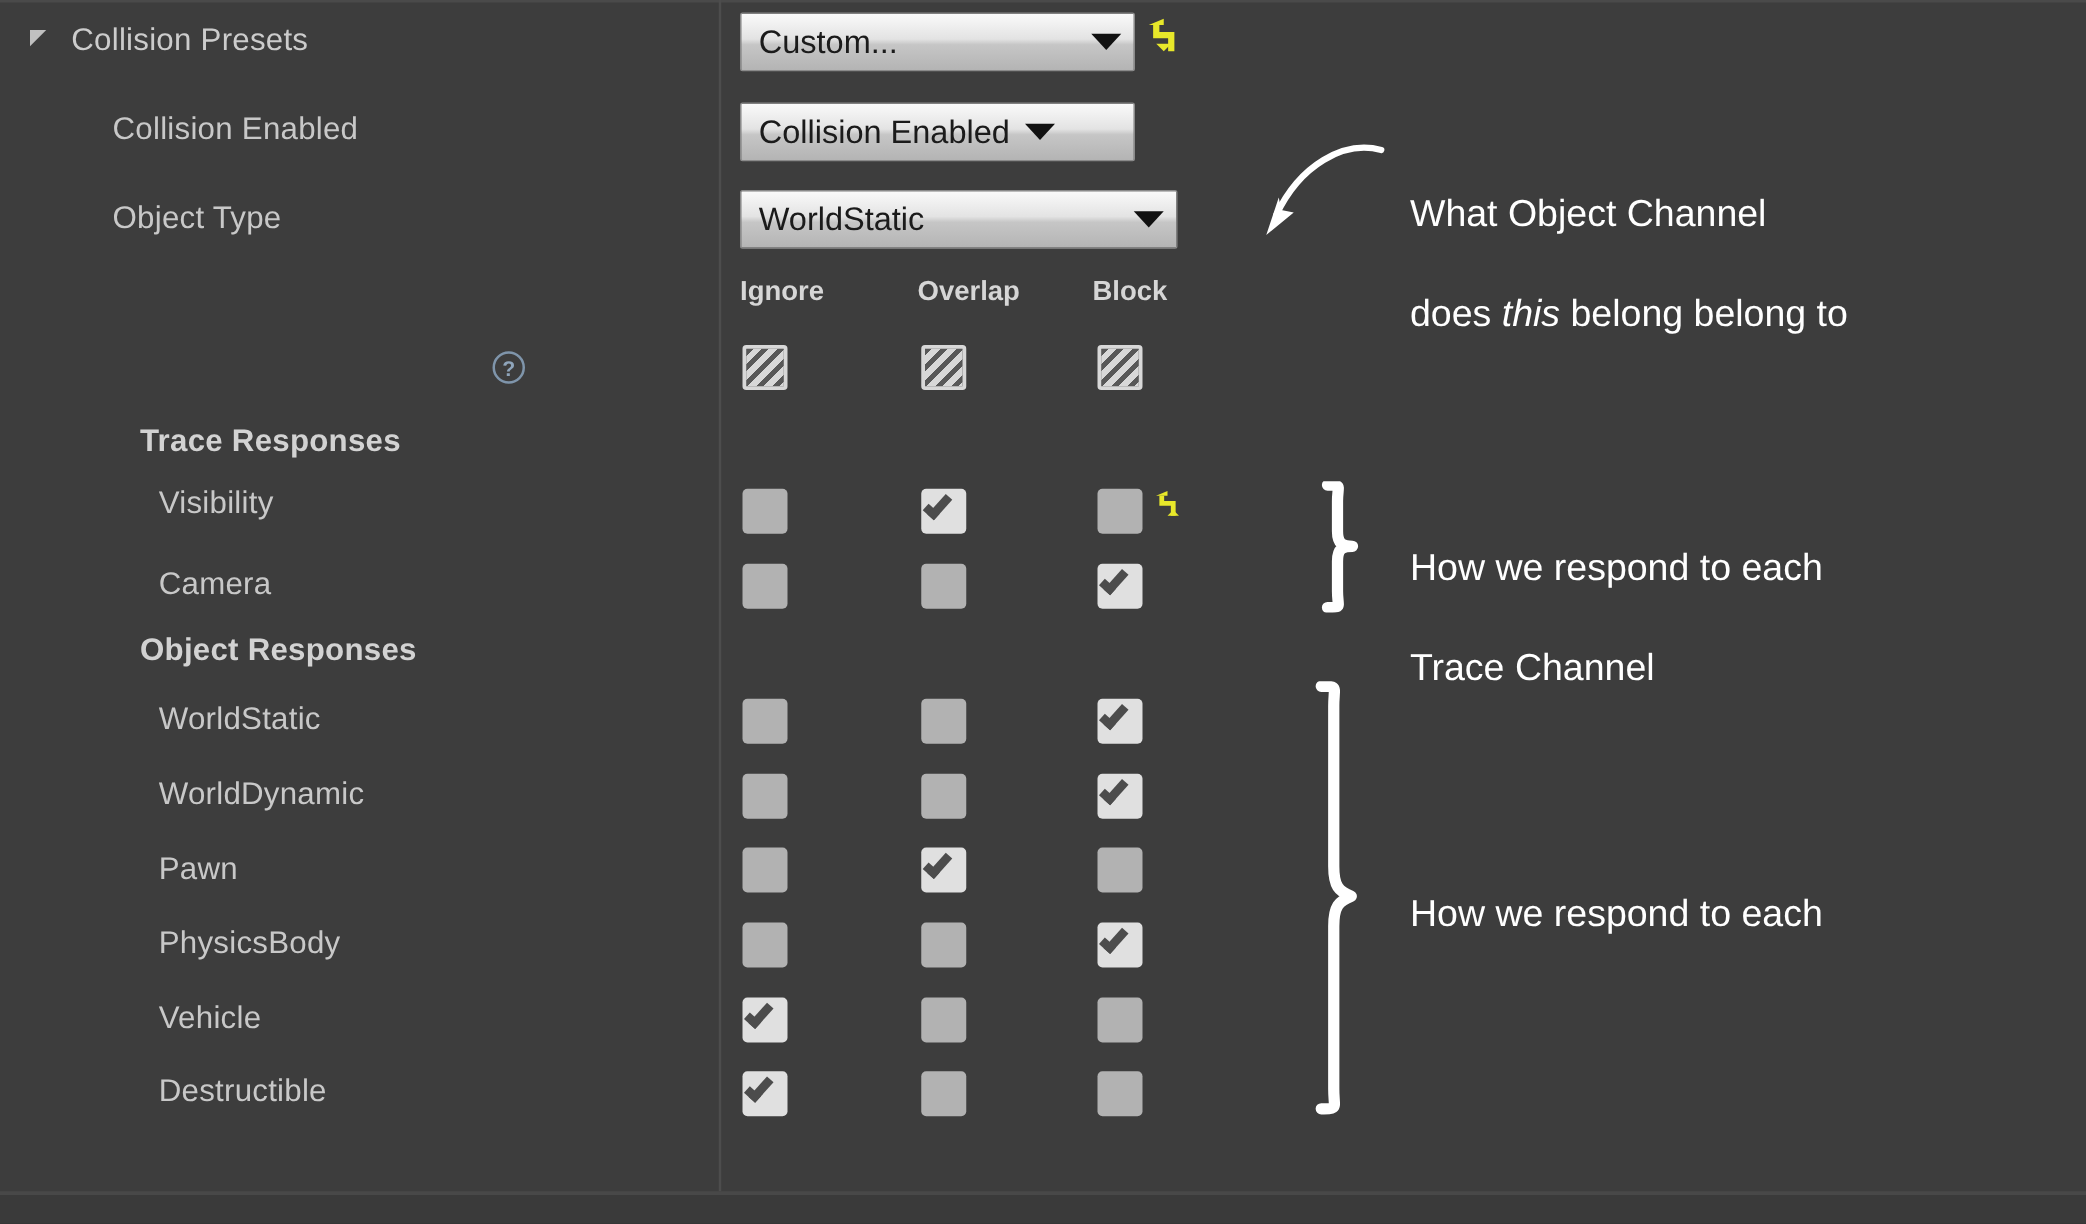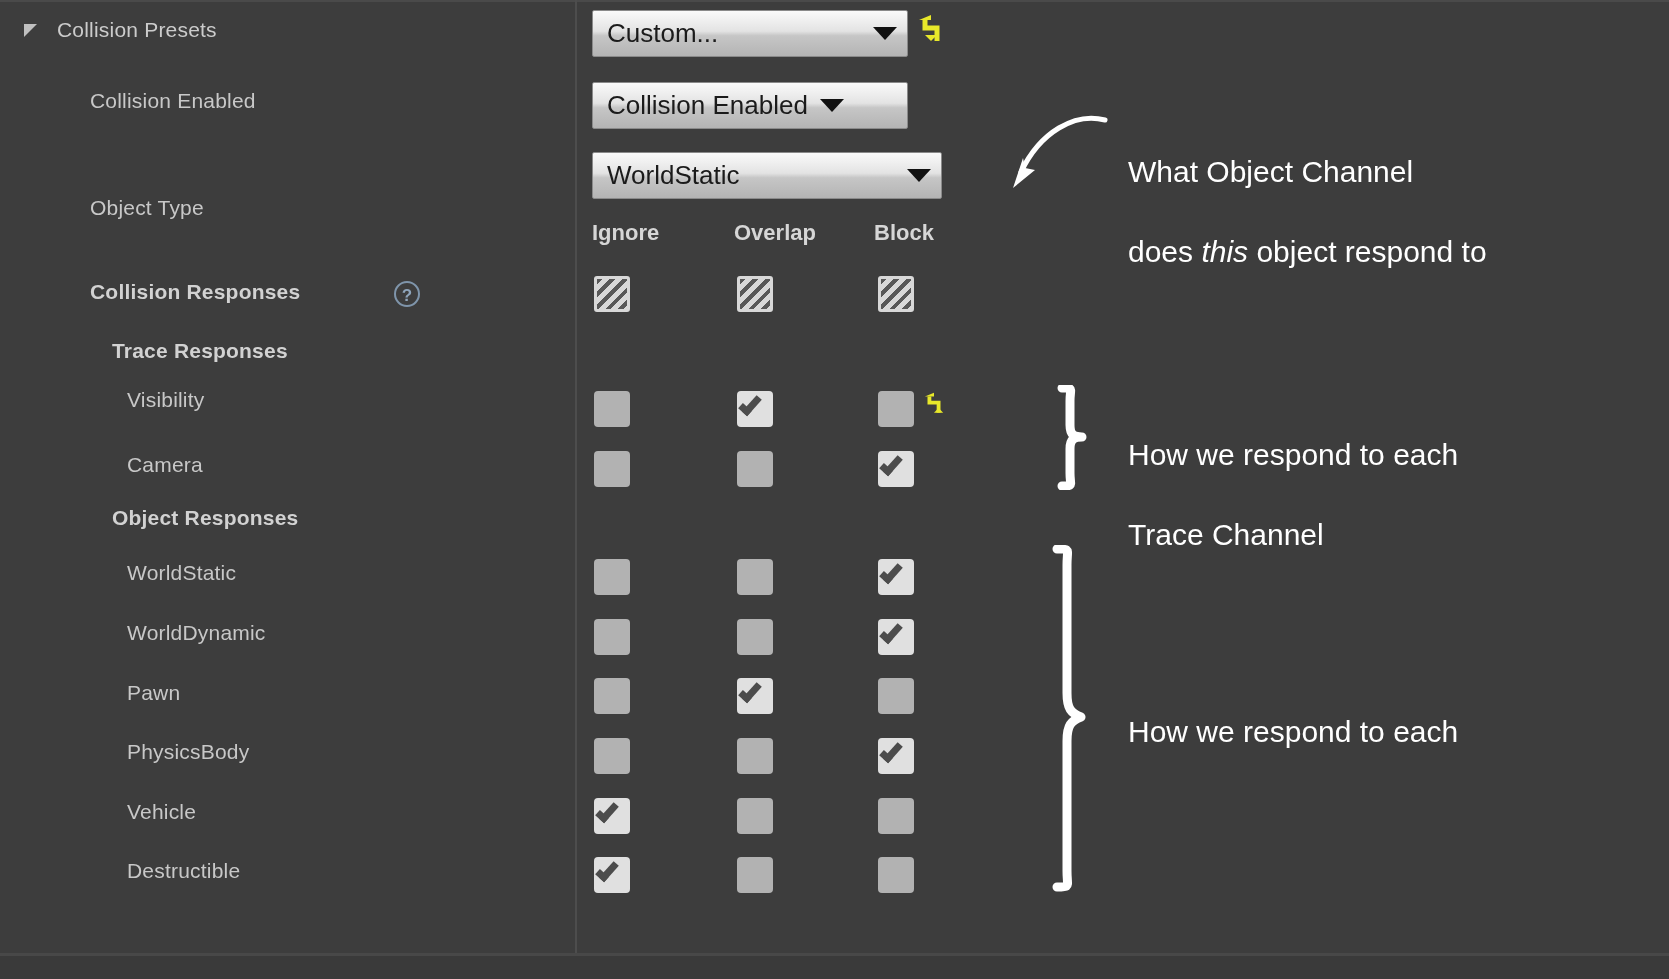--- a/index.html
+++ b/index.html
@@ -33,21 +33,21 @@
   }
   .v-divider {
     position: absolute; left: 575px; top: 0; width: 2px; height: 953px;
     background: #4d4d4d;
   }
 
   
   .label {
     position: absolute;
     color: #c8c8c8;
-    font-size: 21px;
+    font-size: 25px;
     white-space: nowrap;
     letter-spacing: .2px;
   }
   .label.bold { font-weight: bold; color: #d2d2d2; }
   .label.header { font-weight: normal; color: #cccccc; }
 
   .expander {
     position: absolute;
     width: 0; height: 0;
     border-left: 13px solid #c0c0c0;
@@ -150,23 +150,22 @@
   <div class="edge-top"></div>
   <div class="v-divider"></div>
   <div class="edge-bottom-line"></div>
   <div class="edge-bottom-fill"></div>
 
   <div class="expander" style="left:24px; top:24px;"></div>
   <div class="label header" style="left:57px; top:18px;">Collision Presets</div>
 
   <div class="label" style="left:90px; top:89px;">Collision Enabled</div>
 
-  <div class="label" style="left:90px; top:160px;margin-top:36px;">Object Type</div>
-
-  <div class="label bold" style="left:90px; top:280px;">Collision Responses</div>
+  <div class="label" style="left:90px; top:160px;">Object Type</div>
+
   <div class="help-icon" style="left:394px; top:281px;">?</div>
 
   <div class="label bold" style="left:112px; top:339px;">Trace Responses</div>
 
   <div class="label" style="left:127px; top:388px;">Visibility</div>
   <div class="label" style="left:127px; top:453px;">Camera</div>
 
   <div class="label bold" style="left:112px; top:506px;">Object Responses</div>
 
   <div class="label" style="left:127px; top:561px;">WorldStatic</div>
@@ -258,21 +257,21 @@
   <div class="cb unchecked" style="left:737px; top:857px;"></div>
   <div class="cb unchecked" style="left:878px; top:857px;"></div>
 
   <svg class="anno-svg" style="left:1005px; top:110px;" width="110" height="85" viewBox="0 0 110 85">
     <path d="M100 10 C 70 2, 35 22, 16 62" fill="none" stroke="#ffffff" stroke-width="5" stroke-linecap="round"></path>
     <path d="M8 78 L30 60 L20 58 L18 48 Z" fill="#ffffff"></path>
   </svg>
 
   <div class="anno" style="left:1128px; top:112px;">
     <div>What Object Channel</div>
-    <div><span>does </span><i>this</i><span> object respond to</span></div>
+    <div><span>does </span><i>this</i><span> belong belong to</span></div>
   </div>
 
   <svg class="anno-svg" style="left:1052px; top:385px;" width="38" height="105" viewBox="0 0 38 105">
     <path d="M10 3 C 22 3, 18 3, 18 16 L18 40 C 18 50, 22 52, 30 52
              C 22 52, 18 54, 18 64 L18 88 C 18 101, 22 101, 10 101" fill="none" stroke="#ffffff" stroke-width="9" stroke-linecap="round" stroke-linejoin="round"></path>
   </svg>
 
   <div class="anno" style="left:1128px; top:395px;">
     <div>How we respond to each</div>
     <div>Trace Channel</div>

